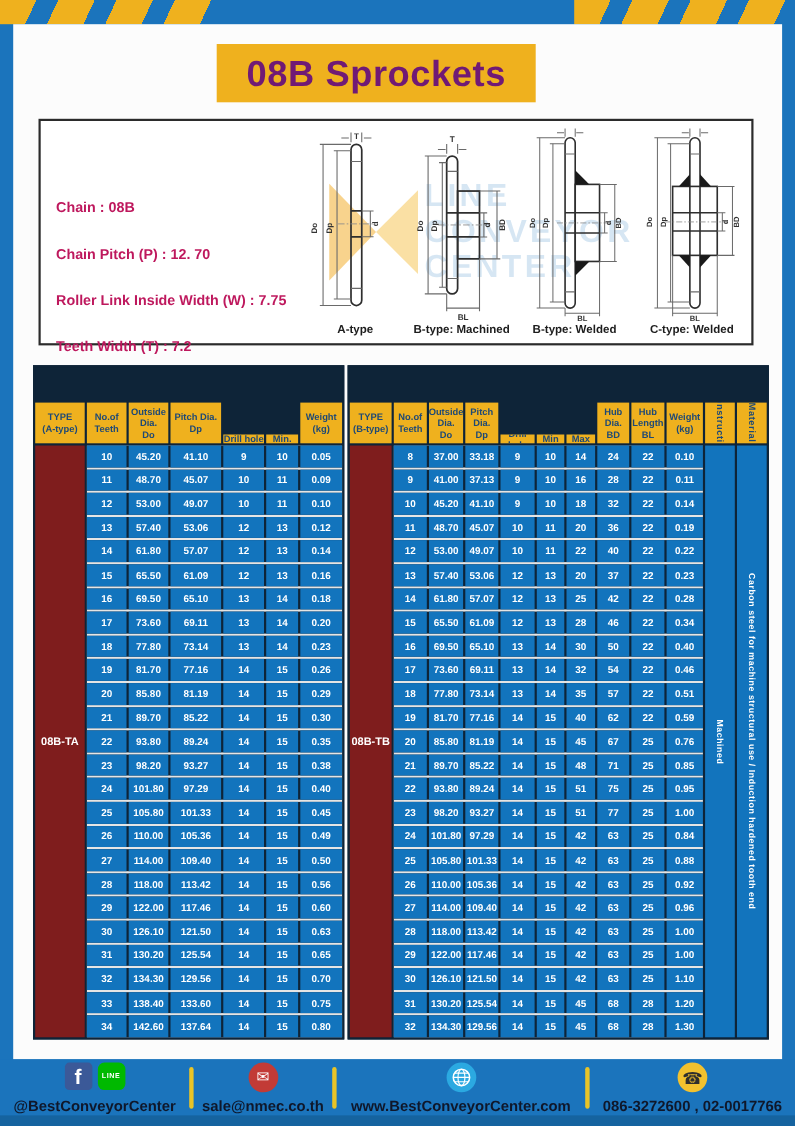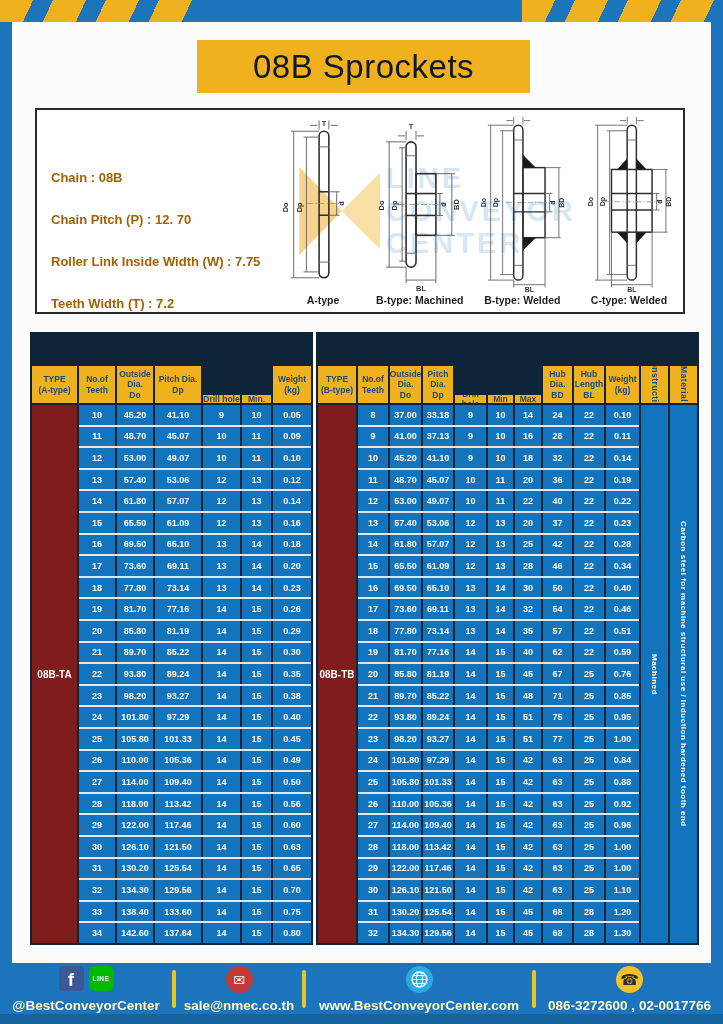--- a/index.html
+++ b/index.html
@@ -9,29 +9,29 @@
     font-family:"Liberation Sans","DejaVu Sans",sans-serif;
   }
   
   .stripes{position:absolute;top:0;height:22px;
     background:repeating-linear-gradient(115deg,#efb11e 0 30px,#1b74bc 30px 48px);}
   .stripes.left{left:0;width:195px;}
   .stripes.right{left:522px;width:201px;}
 
   .page{position:absolute;left:12px;top:22px;width:699px;height:941px;background:#fcfcfc;}
 
-  .banner{position:absolute;left:185px;top:18px;width:333px;height:53px;background:#efb11e;
+  .banner{position:absolute;left:185px;top:18px;width:290px;height:53px;background:#efb11e;
     display:flex;align-items:center;justify-content:center;
-    font-weight:normal;font-size:33px;color:#0f172a;letter-spacing:0.5px;}
+    font-weight:bold;font-size:33px;color:#701a75;letter-spacing:0.5px;}
 
   
   .diagram-box{position:absolute;left:23px;top:86px;width:650px;height:206px;
     border:2px solid #2b2b2b;background:#fff;box-sizing:border-box;}
-  .specs{position:absolute;left:14px;top:36px;z-index:2;
-    font-weight:bold;font-size:13px;line-height:1.62;color:#a16207;white-space:pre-line;}
+  .specs{position:absolute;left:14px;top:47px;z-index:2;
+    font-weight:bold;font-size:13px;line-height:1.62;color:#be185d;white-space:pre-line;}
   .wm{position:absolute;left:233px;top:26px;width:360px;height:150px;z-index:0;
     display:flex;align-items:center;gap:6px;}
   .wm-text{font-weight:bold;font-size:29px;line-height:1.12;letter-spacing:3px;
     color:rgba(85,150,205,0.24);}
   .diagrams{position:absolute;left:244px;top:6px;right:6px;bottom:4px;z-index:1;
     display:flex;justify-content:space-between;}
   .diag{display:flex;flex-direction:column;align-items:center;}
   .diag svg{flex:1 1 auto;}
   .diag-label{font-weight:bold;font-size:10.5px;color:#1d1d1d;padding:1px 0 2px 0;white-space:nowrap;}
   svg .ln{stroke:#6a6a6a;stroke-width:1;fill:none;}
@@ -69,21 +69,21 @@
   
   .footer{position:absolute;left:0;top:963px;width:723px;height:61px;background:#1b74bc;}
   .f-inner{display:flex;height:51px;align-items:stretch;}
   .f-group{display:flex;flex-direction:column;align-items:center;justify-content:space-between;padding:3px 0 1px 0;box-sizing:border-box;}
   .fg-social{flex:0 0 172px;}
   .fg-email{flex:0 0 126px;}
   .fg-web{flex:0 0 226px;}
   .fg-phone{flex:1 1 auto;}
   .f-div{width:4px;height:38px;background:#e9c427;align-self:center;border-radius:2px;}
   .f-icons{display:flex;gap:5px;align-items:center;}
-  .f-text{color:#fef9c3;font-weight:bold;font-size:13.5px;white-space:nowrap;}
+  .f-text{color:#0f172a;font-weight:bold;font-size:13.5px;white-space:nowrap;}
   .ic-fb{width:25px;height:25px;background:#3b5998;border-radius:4px;color:#fff;font-weight:bold;
     font-size:19px;display:flex;align-items:flex-end;justify-content:center;line-height:1.1;}
   .ic-line{width:25px;height:25px;background:#00b900;border-radius:6px;color:#fff;font-weight:bold;
     font-size:6.5px;display:flex;align-items:center;justify-content:center;letter-spacing:0.5px;}
   .ic-round{width:27px;height:27px;border-radius:50%;display:flex;align-items:center;justify-content:center;}
   .ic-mail{background:#c23b36;color:#fff;font-size:14px;}
   .ic-globe{background:#2ba9e1;}
   .ic-phone{background:#f2c12e;color:#2e2e2e;font-size:15px;}
   .f-strip{position:absolute;left:0;bottom:0;width:100%;height:10px;background:#15639f;}
 </style>

